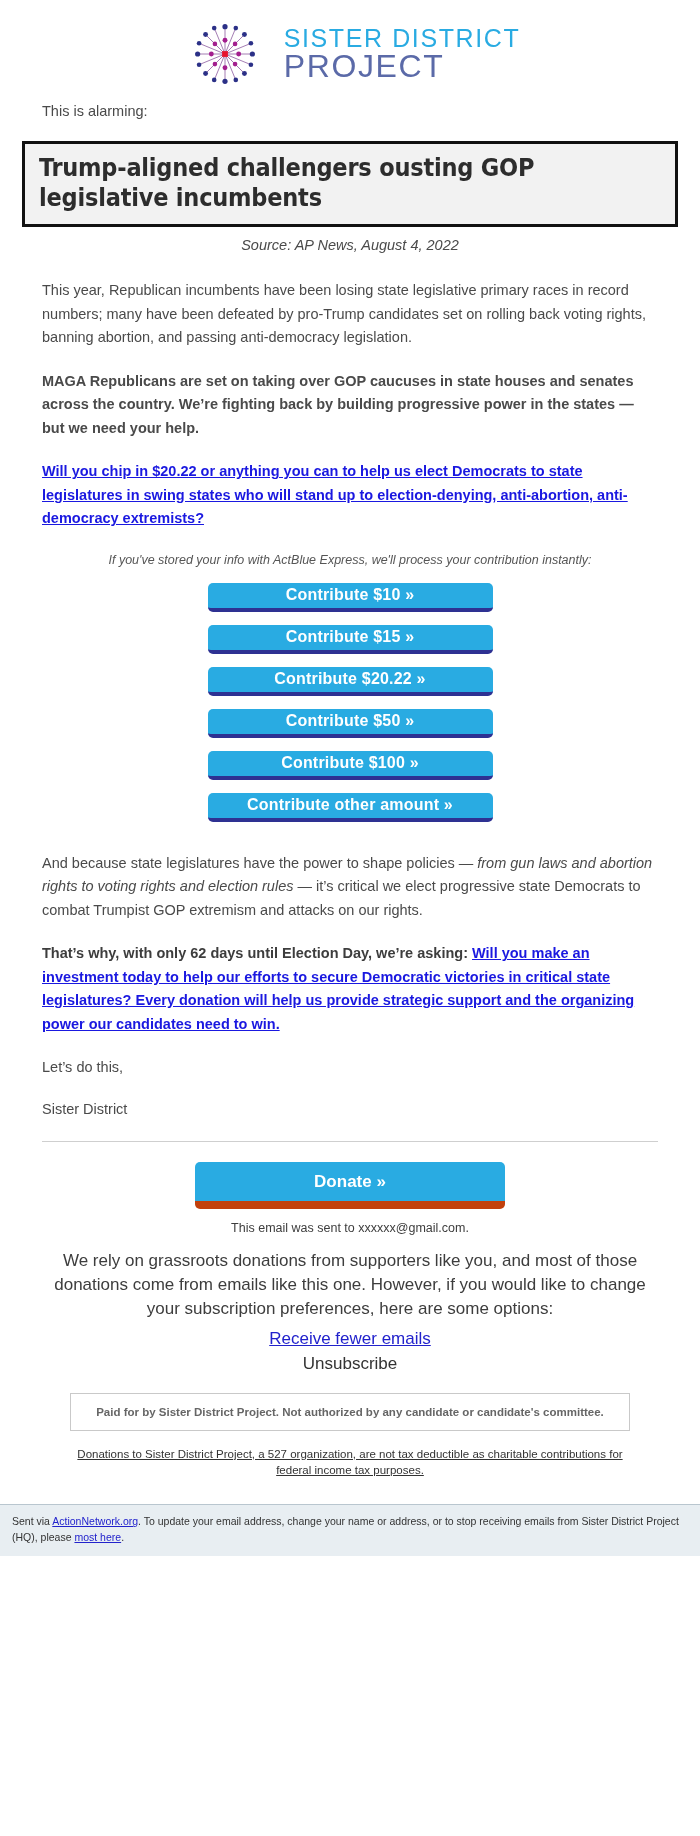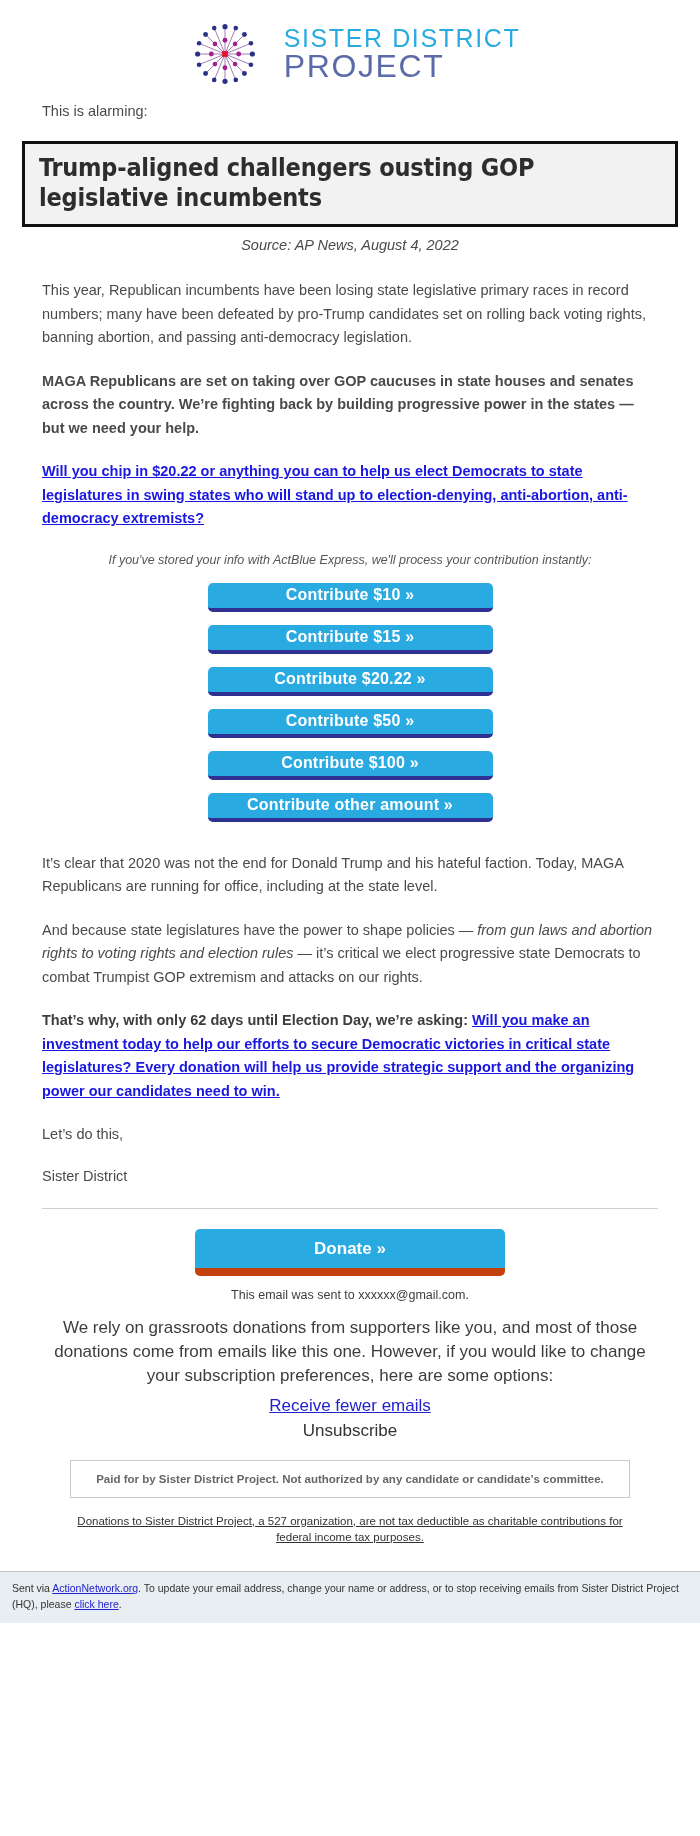--- a/index.html
+++ b/index.html
@@ -238,21 +238,20 @@
   <div class="btn-col">
     <button class="cbtn">Contribute $10 »</button>
     <button class="cbtn">Contribute $15 »</button>
     <button class="cbtn">Contribute $20.22 »</button>
     <button class="cbtn">Contribute $50 »</button>
     <button class="cbtn">Contribute $100 »</button>
     <button class="cbtn">Contribute other amount »</button>
   </div>
 
   <div class="content">
-    <p class="body">It’s clear that 2020 was not the end for Donald Trump and his hateful faction. Today, MAGA Republicans are running for office, including at the state level.</p>
     <p class="body"><span>And because state legislatures have the power to shape policies — </span><span class="ital">from gun laws and abortion rights to voting rights and election rules</span><span> — it’s critical we elect progressive state Democrats to combat Trumpist GOP extremism and attacks on our rights.</span></p>
     <p class="body"><span class="bold">That’s why, with only 62 days until Election Day, we’re asking: </span><a class="biglink" href="#">Will you make an investment today to help our efforts to secure Democratic victories in critical state legislatures? Every donation will help us provide strategic support and the organizing power our candidates need to win.</a></p>
     <p class="body tight">Let’s do this,</p>
     <p class="body">Sister District</p>
   </div>
 
   <hr class="hr">
 
   <div class="donate-wrap">
     <button class="donate-btn">Donate »</button>
@@ -265,16 +264,16 @@
       <a href="#">Receive fewer emails</a>
       <span class="plain">Unsubscribe</span>
     </div>
     <div class="paid-box">
       <span>Paid for by Sister District Project. Not authorized by any candidate or candidate's committee.</span>
     </div>
     <p class="deduct">Donations to Sister District Project, a 527 organization, are not tax deductible as charitable contributions for federal income tax purposes.</p>
   </div>
 
   <div class="sendbar">
-    <span>Sent via </span><a href="#">ActionNetwork.org</a><span>. To update your email address, change your name or address, or to stop receiving emails from Sister District Project (HQ), please </span><a href="#">click here</a><span>.</span>
+    <span>Sent via </span><a href="#">ActionNetwork.org</a><span>. To update your email address, change your name or address, or to stop receiving emails from Sister District Project (HQ), please </span><a href="#">most here</a><span>.</span>
   </div>
 
 </div>
 
 </body></html>

